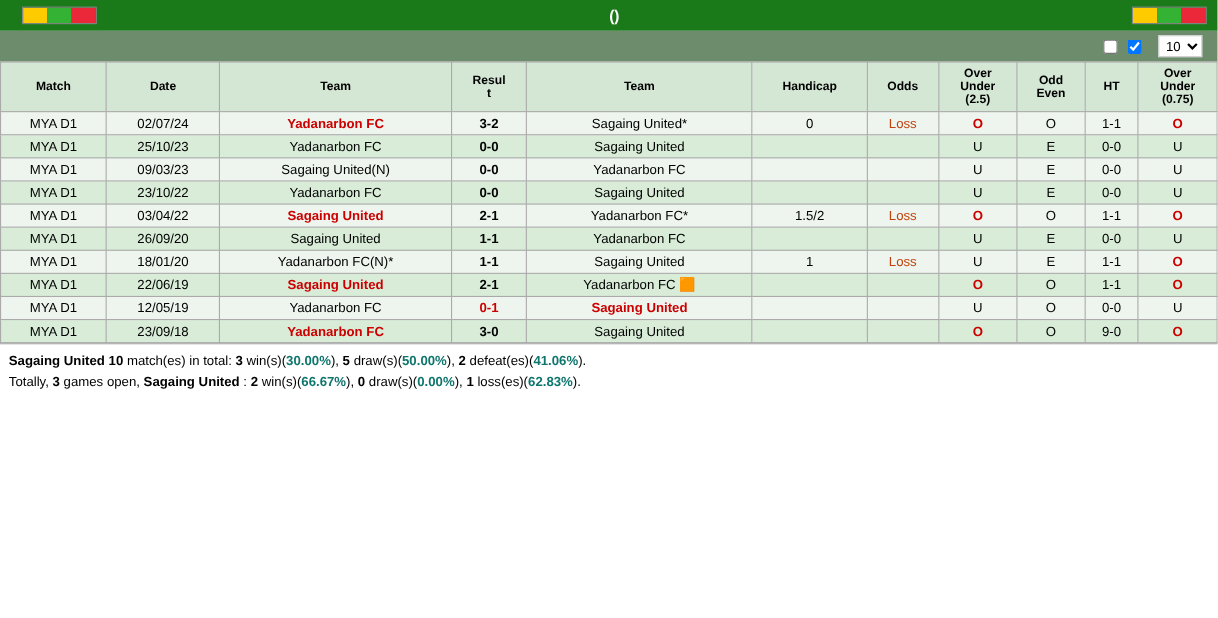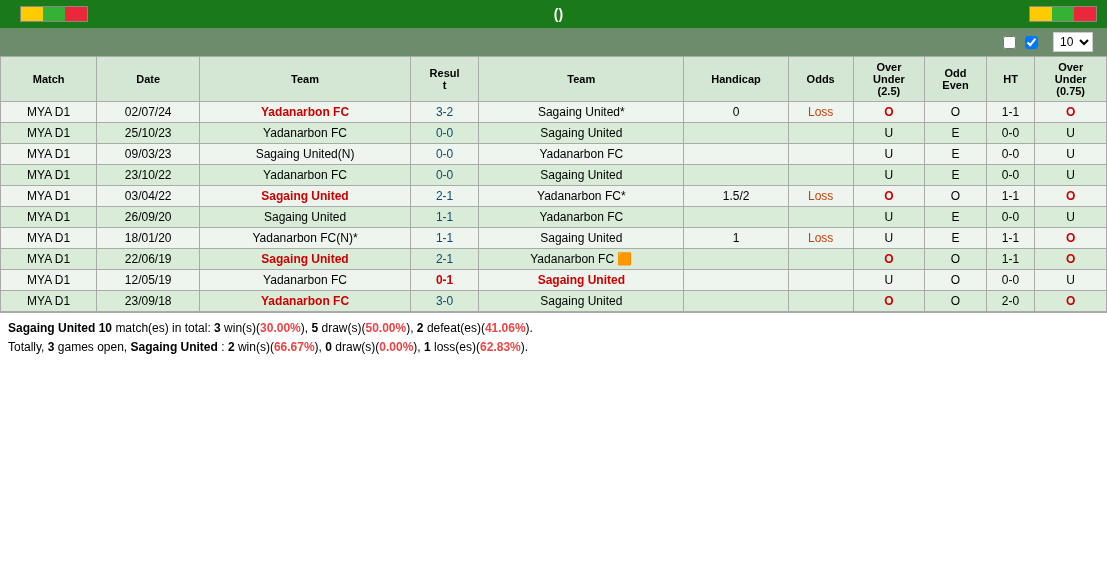--- a/index.html
+++ b/index.html
@@ -85,34 +85,34 @@
     .green { color: #c2410c; }
     .black { color: #000; }
 
     .summary-section {
       padding: 6px 8px;
       font-size: 12px;
       line-height: 1.6;
       border-top: 1px solid #aaa;
     }
     .summary-section span.bold { font-weight: bold; }
-    .summary-section span.red { color: #ef4444; font-weight: bold; }
+    .summary-section span.red { color: #0f766e; font-weight: bold; }
 
     .myanmar-flag {
       display: inline-flex;
       height: 16px;
       border: 1px solid #888;
       overflow: hidden;
       vertical-align: middle;
     }
     .myanmar-flag .s1 { background: #fecb00; width: 22px; }
     .myanmar-flag .s2 { background: #34b233; width: 22px; }
     .myanmar-flag .s3 { background: #ea2839; width: 22px; }
 
-    .result-blue { color: #0c4a6e; font-weight: normal; }
+    .result-blue { color: #000000; font-weight: bold; }
 
     input[type=checkbox] { width: 13px; height: 13px; }
   </style>
 </head>
 <body>
 
 <div class="header-bar">
   <span class="header-league"></span>
   <div class="myanmar-flag">
     <div class="s1"></div>
@@ -291,21 +291,21 @@
       <tr>
         <td class="black">MYA D1</td>
         <td class="black">23/09/18</td>
         <td class="red">Yadanarbon FC</td>
         <td class="blue result-blue">3-0</td>
         <td class="black">Sagaing United</td>
         <td class="black"></td>
         <td class="black"></td>
         <td class="red">O</td>
         <td class="black">O</td>
-        <td class="black">2-0</td>
+        <td class="black">9-0</td>
         <td class="red">O</td>
       </tr>
     </tbody>
 </table>
 
 <div class="summary-section">
   <div>
     <span class="bold">Sagaing United</span>
     <span class="bold"> 10 </span>
     <span>match(es) in total: </span>

